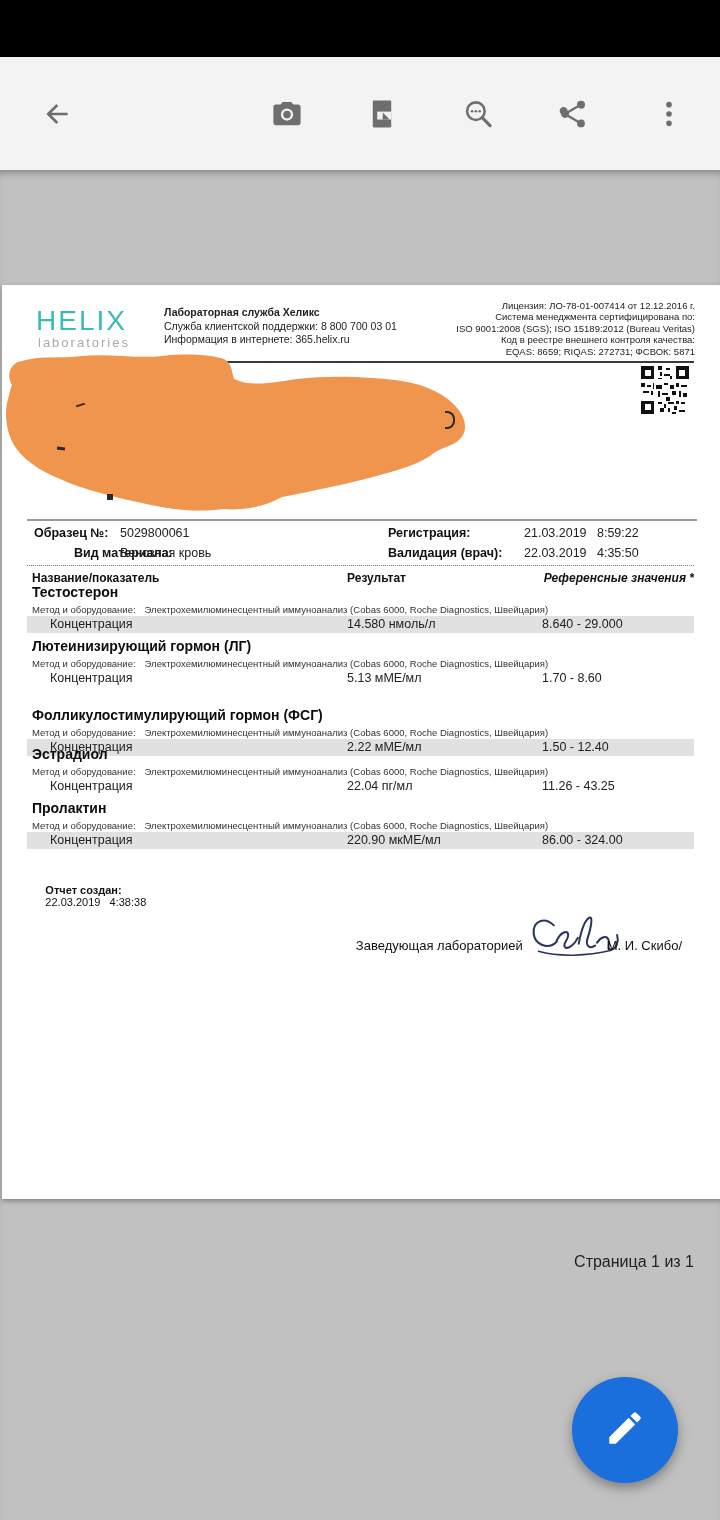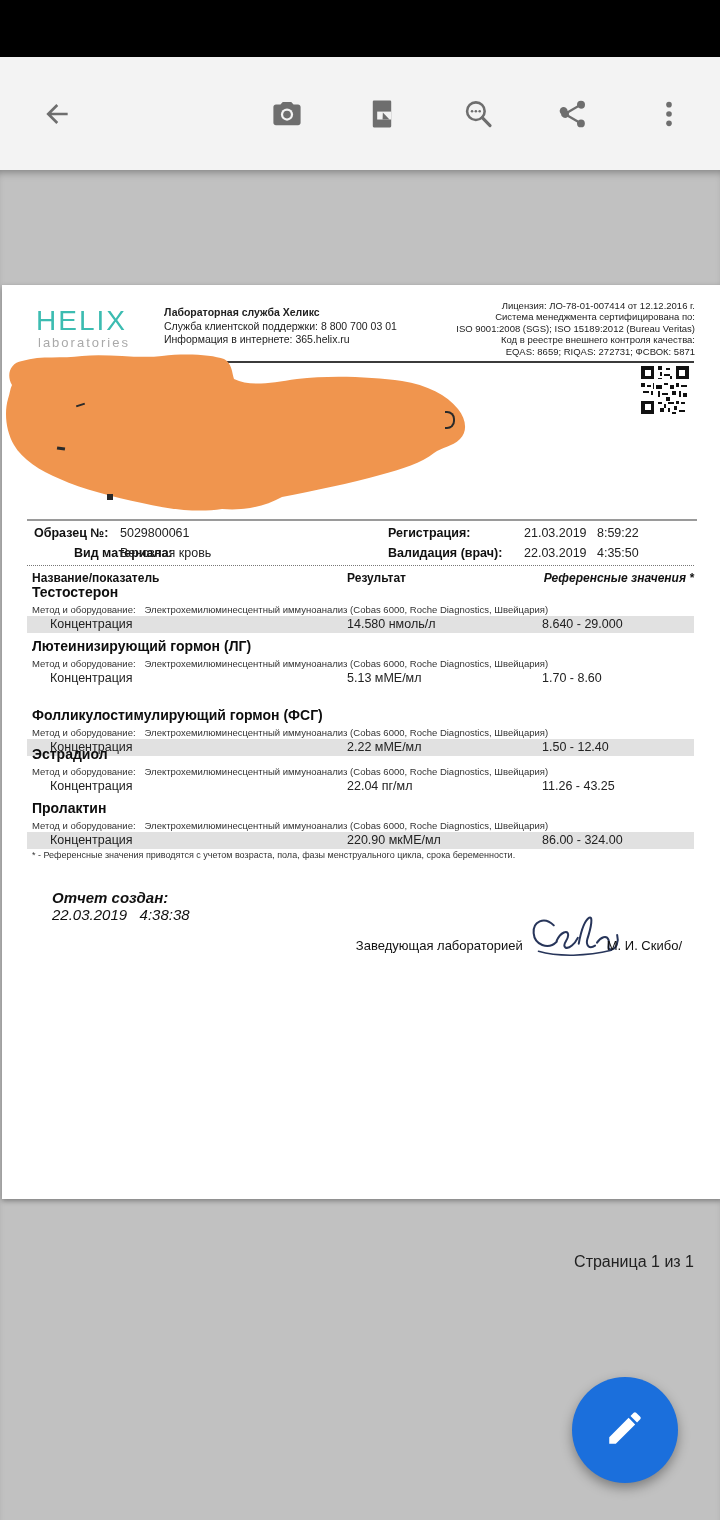--- a/index.html
+++ b/index.html
@@ -38,21 +38,21 @@
   .th-ref{position:absolute;right:0;font-style:italic;}
   .sec{position:absolute;left:0;width:720px;height:52px;}
   .sec-title{position:absolute;left:30px;top:0;font-size:14px;font-weight:bold;color:#0d0d0d;}
   .sec-method{position:absolute;left:30px;top:20px;font-size:9.5px;color:#333;display:flex;gap:9px;white-space:pre;}
   .sec-row{position:absolute;left:25px;right:28px;top:32px;height:17px;font-size:12.5px;color:#222;}
   .sec-row.shaded{background:#e1e1e1;}
   .row-param{position:absolute;left:23px;top:1px;}
   .row-result{position:absolute;left:320px;top:1px;}
   .row-ref{position:absolute;left:515px;top:1px;}
   .footnote{position:absolute;left:30px;top:565px;font-size:9px;color:#333;}
-  .created{position:absolute;left:25px;top:587px;font-size:15px;color:#111;white-space:pre;font-style:italic;}
+  .created{position:absolute;left:25px;top:587px;font-size:11px;color:#111;white-space:pre;}
   .created b{font-weight:bold;}
   .sign-wrap{position:absolute;right:40px;top:635px;height:50px;display:flex;align-items:center;}
   .sign-title{font-size:13px;color:#111;}
   .sign-svg{margin:-16px -6px 0 2px;}
   .sign-name{font-size:13px;color:#111;margin-left:-8px;}
   .page-footer{position:absolute;right:28px;top:968px;font-size:16px;color:#222;}
   
   .artifact{position:absolute;background:#2a2a2a;}
   .arc{position:absolute;width:8px;height:14px;border:2px solid #2a2a2a;border-left:none;border-radius:0 8px 8px 0;background:transparent;}
   
@@ -280,21 +280,20 @@
         <span>Метод и оборудование:</span>
         <span>Электрохемилюминесцентный иммуноанализ (Cobas 6000, Roche Diagnostics, Швейцария)</span>
       </div>
       <div class="sec-row shaded">
         <span class="row-param">Концентрация</span>
         <span class="row-result">220.90 мкМЕ/мл</span>
         <span class="row-ref">86.00 - 324.00</span>
       </div>
     </div>
 
-    <div class="footnote">* - Референсные значения приводятся с учетом возраста, пола, фазы менструального цикла, срока беременности.</div>
     <div class="created">
       <b>Отчет создан:</b>
       <span>22.03.2019   4:38:38</span>
     </div>
 
     <div class="sign-wrap">
       <span class="sign-title">Заведующая лабораторией</span>
       <span class="sign-svg">
         <svg width="96" height="52" viewBox="0 0 100 52">
           <g fill="none" stroke="#27355a" stroke-width="2.1" stroke-linecap="round">

